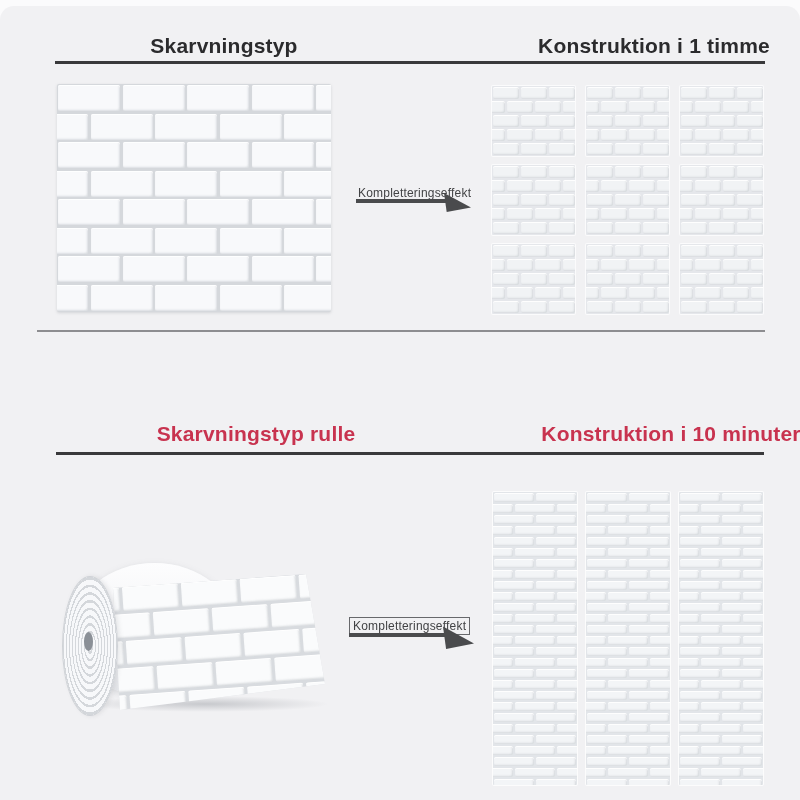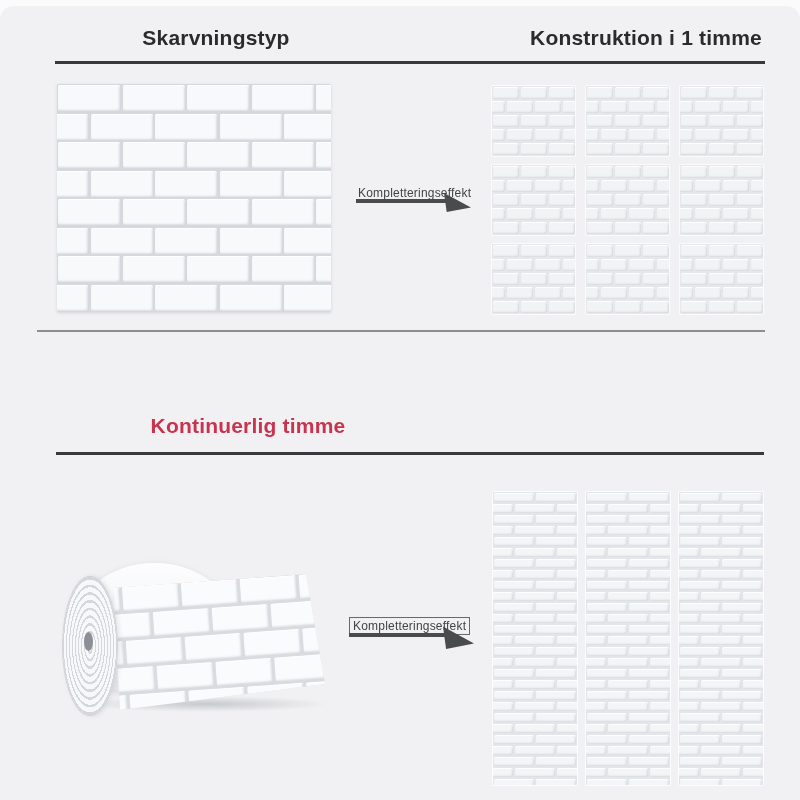--- a/index.html
+++ b/index.html
@@ -7,21 +7,21 @@
     width:800px;height:800px;background:#fbfbfc;overflow:hidden;
     font-family:"Liberation Sans", sans-serif;
   }
   .canvas{
     position:absolute;left:0;top:0;width:800px;height:800px;
     background:#f1f1f3;border-top-left-radius:14px;border-top-right-radius:14px;
     margin-top:6px;height:794px;
   }
   
   .title{
-    position:absolute;margin:0;width:260px;text-align:center;
+    position:absolute;margin:8px;width:260px;text-align:center;
     font-size:21px;font-weight:600;letter-spacing:.2px;line-height:28px;
   }
   .title.dark{color:#2b2b2d;}
   .title.red{color:#c8334f;}
   .t-topleft{left:86px;top:18px;}
   .t-topright{left:516px;top:18px;}
   .t-botleft{left:118px;top:406px;}
   .t-botright{left:533px;top:406px;}
   .rule{position:absolute;background:#39393b;}
   .rule-1{left:55px;top:55px;width:710px;height:2.5px;}
@@ -327,21 +327,22 @@
         <i style="left: 43px; top: 43px; width: 26px; height: 12px;"></i>
         <i style="left: 71px; top: 43px; width: 26px; height: 12px;"></i>
         <i style="left: 1px; top: 57px; width: 26px; height: 12px;"></i>
         <i style="left: 29px; top: 57px; width: 26px; height: 12px;"></i>
         <i style="left: 57px; top: 57px; width: 26px; height: 12px;"></i>
       </div>
   </div>
 
   <div class="rule rule-mid"></div>
 
-  <h2 class="title red t-botleft">Kontinuerlig timme</h2>
+  <h2 class="title red t-botleft">Skarvningstyp rulle</h2>
+  <h2 class="title red t-botright">Konstruktion i 10 minuter</h2>
   <div class="rule rule-2"></div>
 
   <div class="roll">
     <div class="roll-shadow"></div>
     <div class="roll-top"></div>
     <div class="roll-sheet">
       <div class="bricks sheet-bricks">
           <i style="left: 1px; top: 1px; width: 56px; height: 24px;"></i>
           <i style="left: 60px; top: 1px; width: 56px; height: 24px;"></i>
           <i style="left: 119px; top: 1px; width: 56px; height: 24px;"></i>

